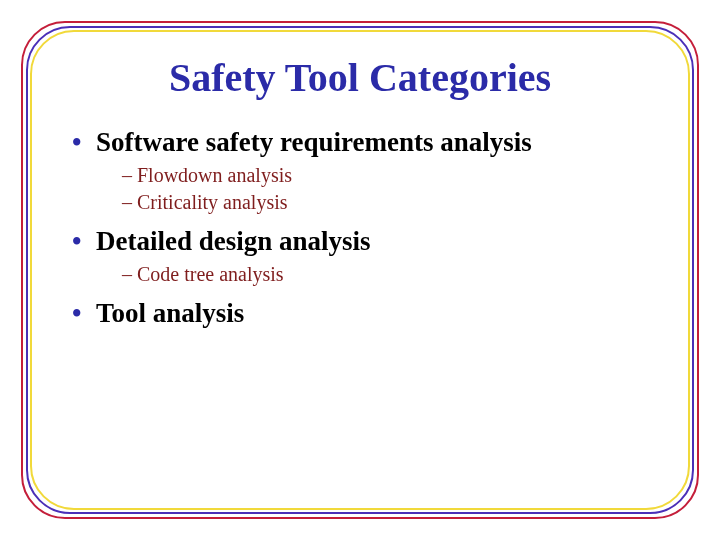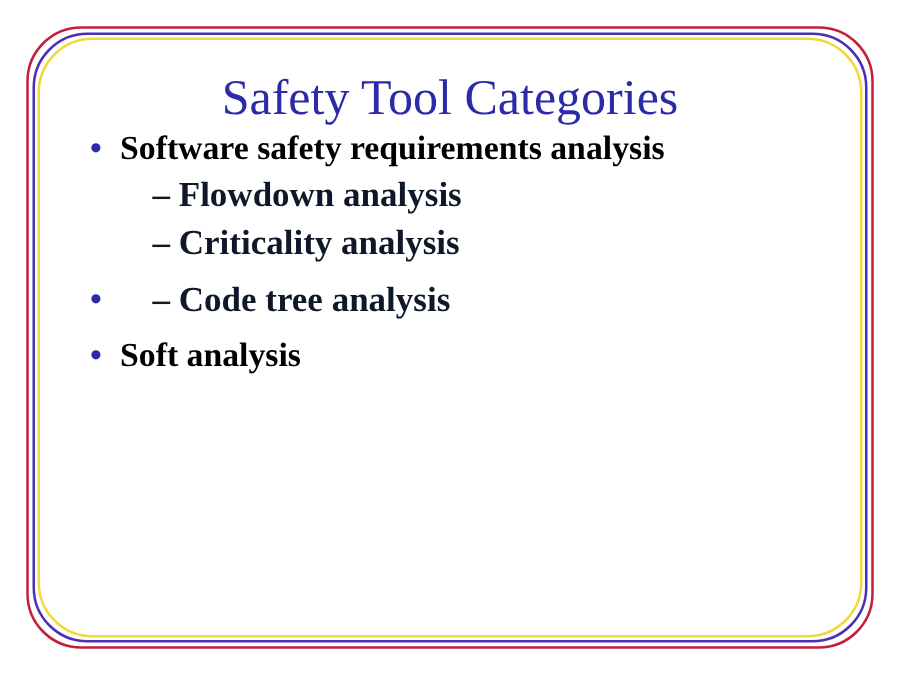--- a/index.html
+++ b/index.html
@@ -27,22 +27,23 @@
     border: 2px solid #f1d93a;
   }
   .content {
     position: absolute;
     top: 36px; left: 38px; right: 38px; bottom: 36px;
     padding: 18px 28px 18px 28px;
   }
   .title {
     text-align: center;
     font-size: 40px;
-    font-weight: normal;
+    font-weight: bold;
     color: #2b2ba8;
+    margin-bottom: 24px;
   }
   ul.main {
     list-style: none;
     padding-left: 0;
   }
   ul.main > li {
     position: relative;
     padding-left: 30px;
     font-size: 27px;
     font-weight: bold;
@@ -59,23 +60,23 @@
     font-size: 27px;
     font-weight: bold;
   }
   ul.sub {
     list-style: none;
     padding-left: 26px;
     margin-top: 2px;
     margin-bottom: 8px;
   }
   ul.sub > li {
-    font-size: 28px;
-    font-weight: bold;
-    color: #0f172a;
+    font-size: 20px;
+    font-weight: normal;
+    color: #7f1d1d;
     line-height: 1.35;
   }
   ul.sub > li::before {
     content: "– ";
   }
 </style>
 </head>
 <body>
 
 <div class="frame frame-outer"></div>
@@ -87,21 +88,22 @@
 
   <ul class="main">
     <li>
       <span>Software safety requirements analysis</span>
       <ul class="sub">
         <li>Flowdown analysis</li>
         <li>Criticality analysis</li>
       </ul>
     </li>
     <li>
+      <span>Detailed design analysis</span>
       <ul class="sub">
         <li>Code tree analysis</li>
       </ul>
     </li>
     <li>
-      <span>Soft analysis</span>
+      <span>Tool analysis</span>
     </li>
   </ul>
 </div>
 
 </body></html>

